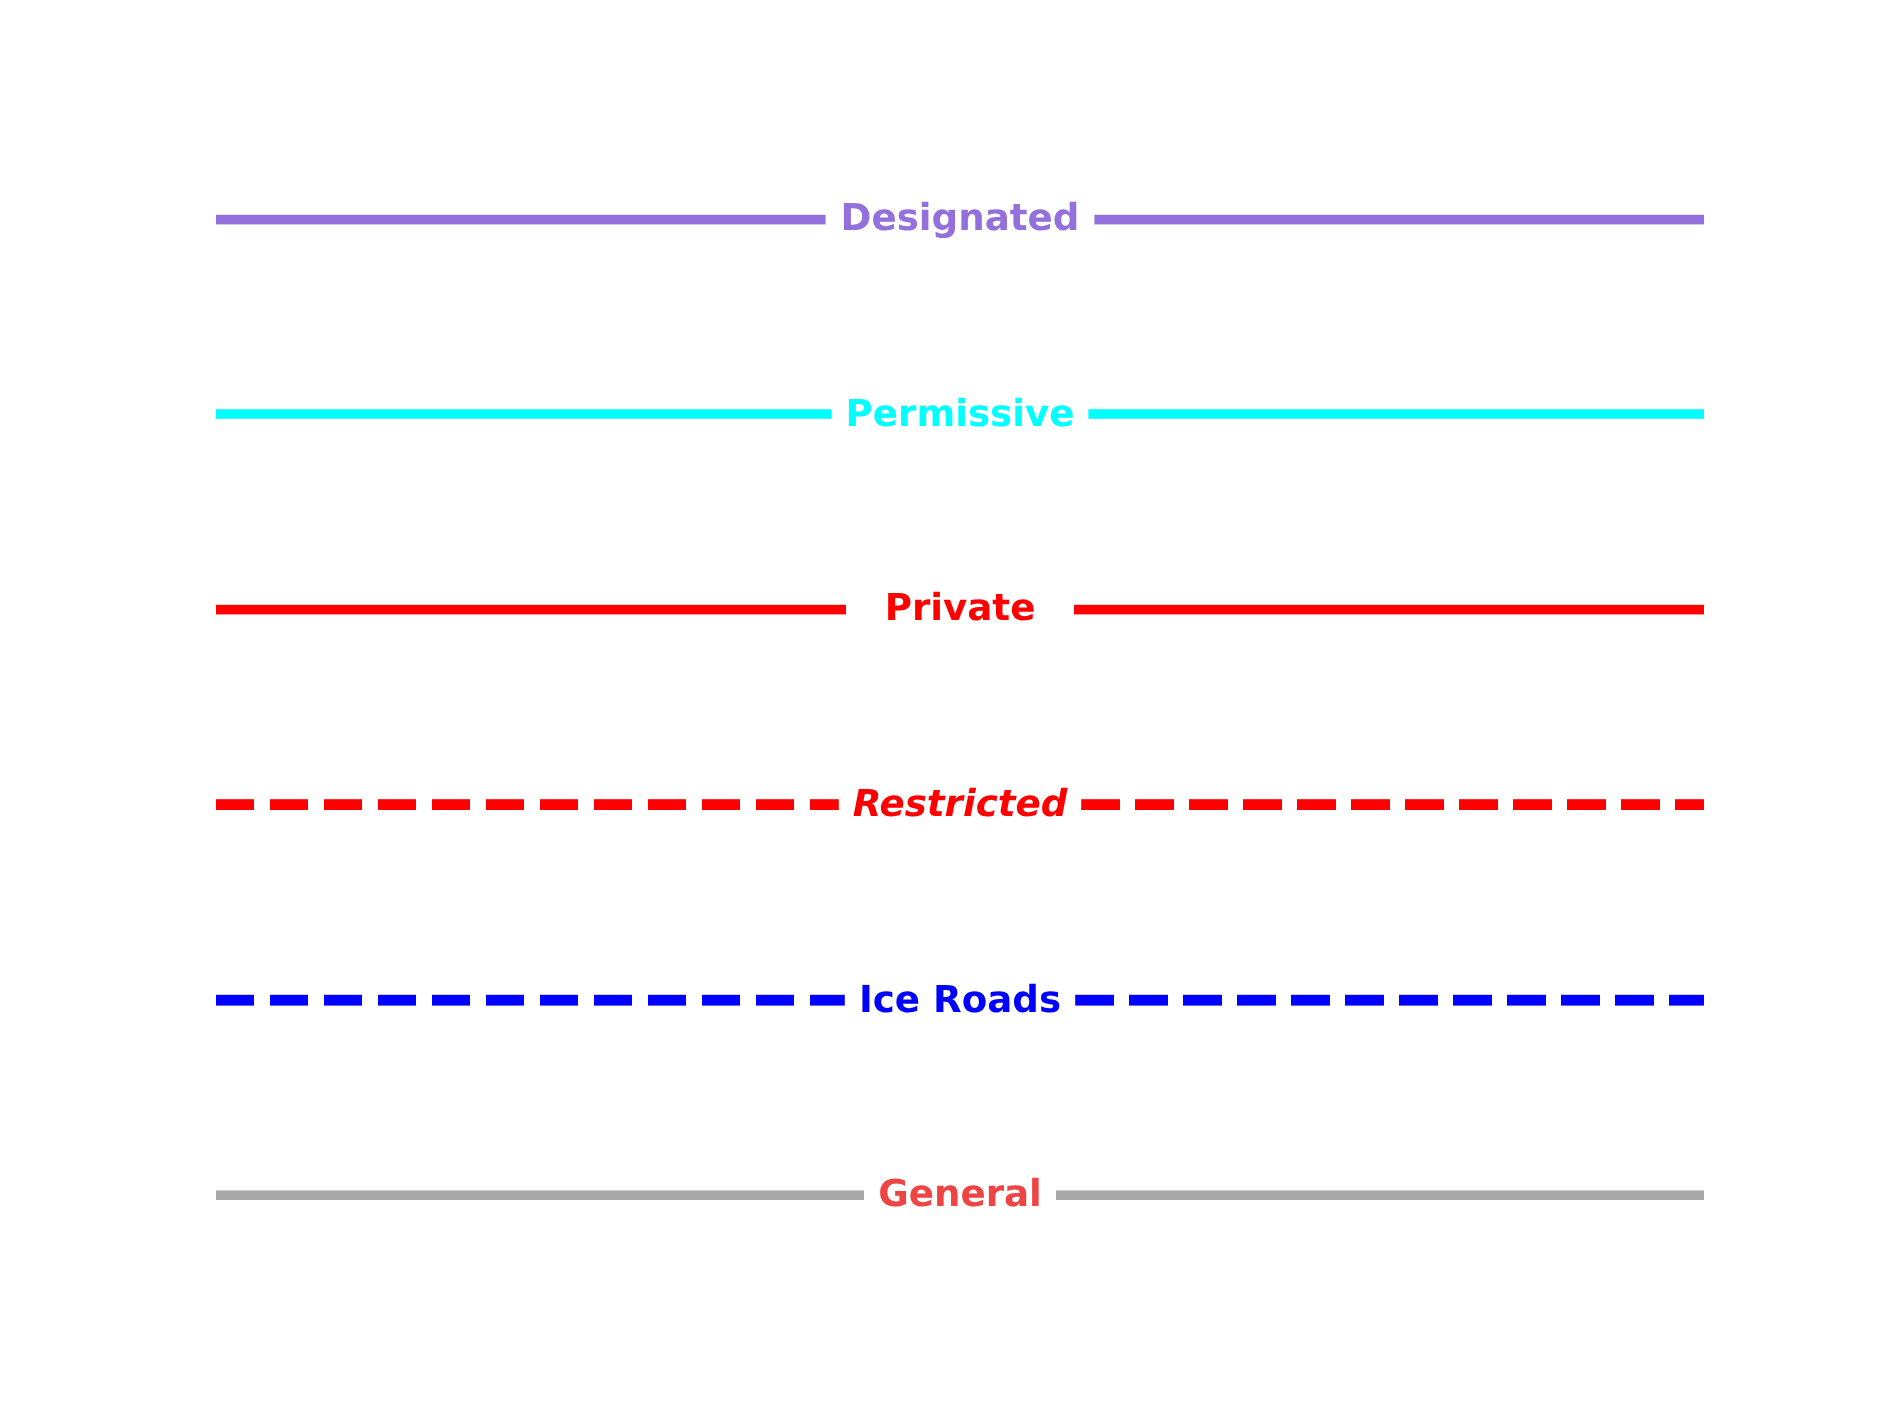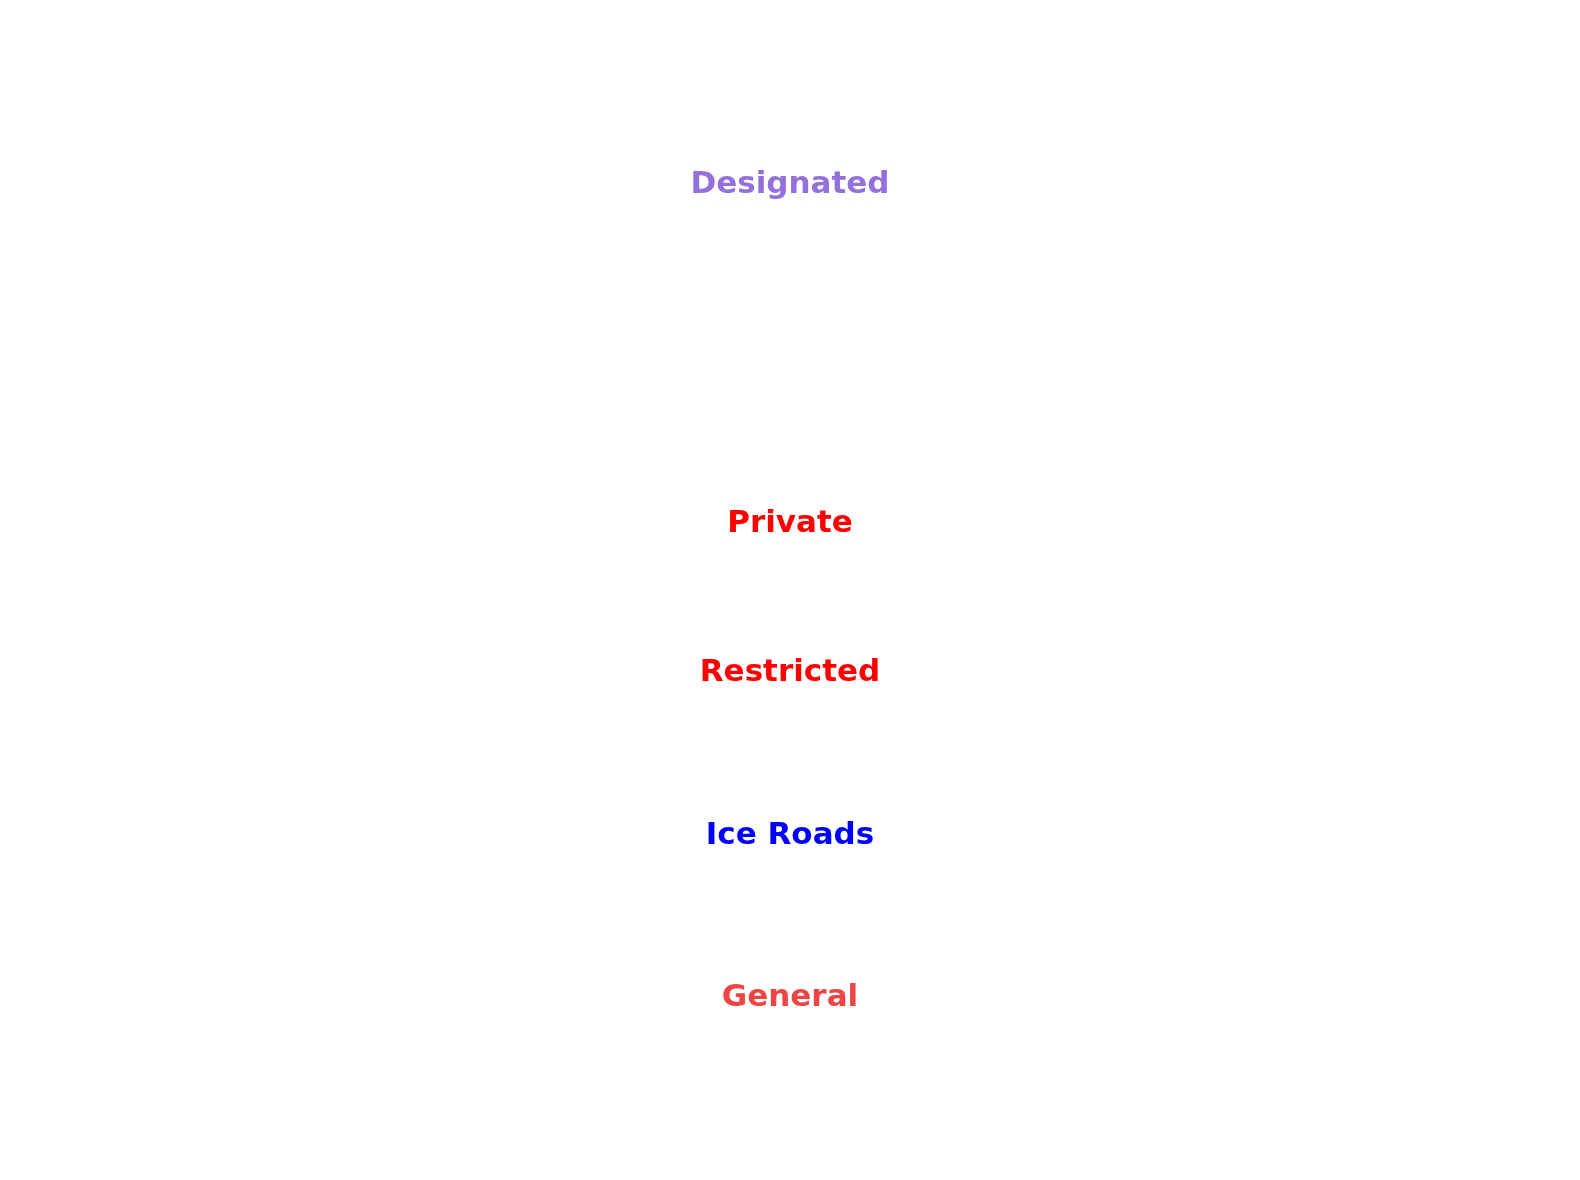--- a/index.html
+++ b/index.html
@@ -10,26 +10,25 @@
   #figure {
     position: relative;
     width: 1580px;
     height: 1180px;
     background: #ffffff;
     overflow: hidden;
     font-family: "DejaVu Sans", "Liberation Sans", sans-serif;
   }
   .legend-row {
     position: absolute;
-    left: 170px;
+    left: 180px;
     width: 1240px;
     height: 44px;
     display: flex;
     align-items: center;
-    flex-direction: column;
   }
   .seg {
     flex: 1 1 0;
     height: 8px;
   }
   .seg.dashed {
     height: 9px;
   }
   .label {
     flex: 0 0 auto;
@@ -44,30 +43,35 @@
 <body>
 
 <div id="figure">
 
   <div class="legend-row" style="top: 160.5px;">
     <span class="seg" style="height: 8px; background: rgb(147, 112, 219);"></span>
     <span class="label" style="color: rgb(147, 112, 219);">Designated</span>
     <span class="seg" style="height: 8px; background: rgb(147, 112, 219);"></span>
   </div>
 
+  <div class="legend-row" style="top: 323.15px;">
+    <span class="seg" style="height: 8px; background: rgb(0, 255, 255);"></span>
+    <span class="label" style="color: rgb(0, 255, 255);">Permissive</span>
+    <span class="seg" style="height: 8px; background: rgb(0, 255, 255);"></span>
+  </div>
 
   <div class="legend-row" style="top: 485.8px; gap: 20px;">
     <span class="seg" style="height: 8px; background: rgb(255, 0, 0);"></span>
     <span class="label" style="color: rgb(255, 0, 0);">Private</span>
     <span class="seg" style="height: 8px; background: rgb(255, 0, 0);"></span>
   </div>
 
   <div class="legend-row" style="top: 648.45px;">
     <span class="seg dashed" style="height: 9px; background: repeating-linear-gradient(to right, rgb(255, 0, 0) 0px, rgb(255, 0, 0) 32px, transparent 32px, transparent 45px);"></span>
-    <span class="label" style="color: rgb(255, 0, 0);">Restricted</span>
+    <span class="label" style="color: rgb(255, 0, 0); font-style: italic;">Restricted</span>
     <span class="seg dashed" style="height: 9px; background: repeating-linear-gradient(to right, rgb(255, 0, 0) 0px, rgb(255, 0, 0) 32px, transparent 32px, transparent 45px);"></span>
   </div>
 
   <div class="legend-row" style="top: 811.1px; justify-content: flex-end;">
     <span class="seg dashed" style="height: 9px; background: repeating-linear-gradient(to right, rgb(0, 0, 255) 0px, rgb(0, 0, 255) 32px, transparent 32px, transparent 45px);"></span>
     <span class="label" style="color: rgb(0, 0, 255);">Ice Roads</span>
     <span class="seg dashed" style="height: 9px; background: repeating-linear-gradient(to right, rgb(0, 0, 255) 0px, rgb(0, 0, 255) 32px, transparent 32px, transparent 45px);"></span>
   </div>
 
   <div class="legend-row" style="top: 973.75px;">

